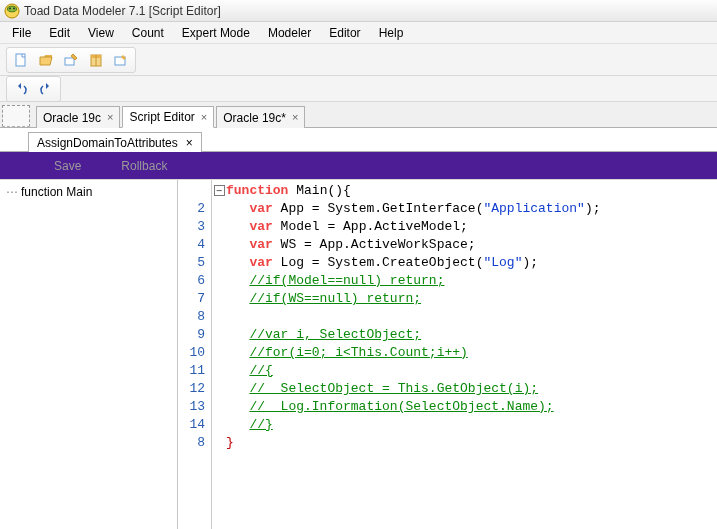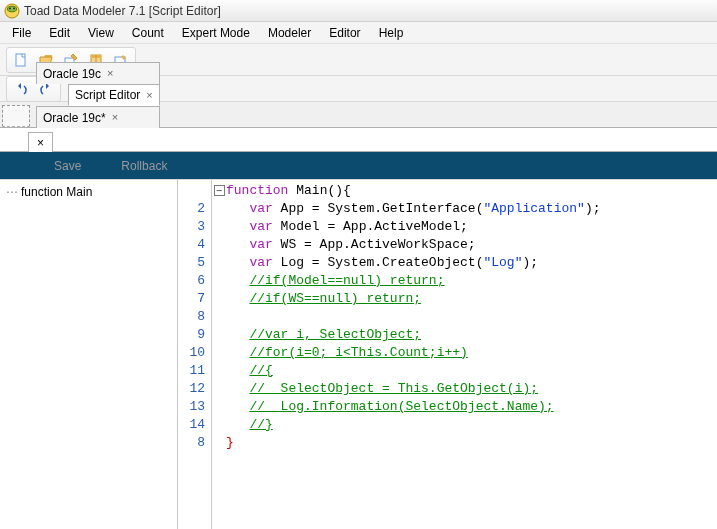--- a/index.html
+++ b/index.html
@@ -98,21 +98,20 @@
     padding: 0 6px;
     gap: 6px;
     margin-right: 2px;
     font-size: 12px;
     position: relative;
     top: 1px;
   }
   .doc-tab.active {
     background: #fff;
     border-bottom: 1px solid #fff;
-    margin-left: 32px;
   }
   .doc-tab .close-x {
     color:#666; font-family: Arial; font-size:11px; line-height:1;
   }
   .subtab-row {
     background: #fff;
     height: 24px;
     display: flex;
     align-items: flex-end;
     padding: 0 28px;
@@ -123,21 +122,21 @@
     border: 1px solid #b0b0b0;
     border-bottom: none;
     background: #fff;
     display: flex; align-items:center;
     padding: 0 8px;
     gap: 8px;
     font-size: 12px;
     position:relative; top:1px;
   }
   .action-row {
-    background: #0c4a6e;
+    background: #4c1d95;
     height: 28px;
     display: flex;
     align-items: center;
     padding: 0 54px;
     gap: 40px;
     border-bottom: 1px solid #d9d9d9;
   }
   .action-link {
     color: #9a9a9a;
     font-size: 12px;
@@ -195,21 +194,21 @@
   }
   .code {
     flex:1;
     font-family: "Courier New", monospace;
     font-size: 13px;
     padding-top: 2px;
     white-space: pre;
     overflow: hidden;
   }
   .code .line { height:18px; line-height:18px; }
-  .kw { color:#a21caf; font-weight:normal; }
+  .kw { color:#ef4444; font-weight:bold; }
   .str { color:#0f3dcf; }
   .cm { color:#0a8a0a;text-decoration:underline; }
   .brace { color:#c00000; }
 </style>
 </head>
 <body>
 
 <div class="titlebar">
   <svg width="16" height="16" viewBox="0 0 16 16">
     <circle cx="8" cy="8" r="7" fill="#f7d65a" stroke="#b38600"></circle>
@@ -279,38 +278,39 @@
       <svg width="16" height="16">
           <path d="M5 5a5 5 0 0 0 0 8" fill="none" stroke="#2a5db0" stroke-width="1.5"></path>
           <path d="M11 5l-3-3v6z" fill="#2a5db0"></path>
         </svg>
     </div>
   </div>
 </div>
 
 <div class="tabstrip">
   <div class="tab-dotted"></div>
-  <div id="doc-tabs" style="display: flex; flex-direction: column;">
+  <div id="doc-tabs" style="display: flex;">
       <div class="doc-tab">
         <span>Oracle 19c</span>
         <span class="close-x">×</span>
       </div>
       <div class="doc-tab active">
         <span>Script Editor</span>
         <span class="close-x">×</span>
       </div>
       <div class="doc-tab">
         <span>Oracle 19c*</span>
         <span class="close-x">×</span>
       </div>
     </div>
 </div>
 
 <div class="subtab-row">
   <div class="subtab">
+    <span>AssignDomainToAttributes</span>
     <span class="close-x">×</span>
   </div>
 </div>
 
 <div class="action-row">
   <span class="action-link">Save</span>
   <span class="action-link">Rollback</span>
 </div>
 
 <div class="main">

